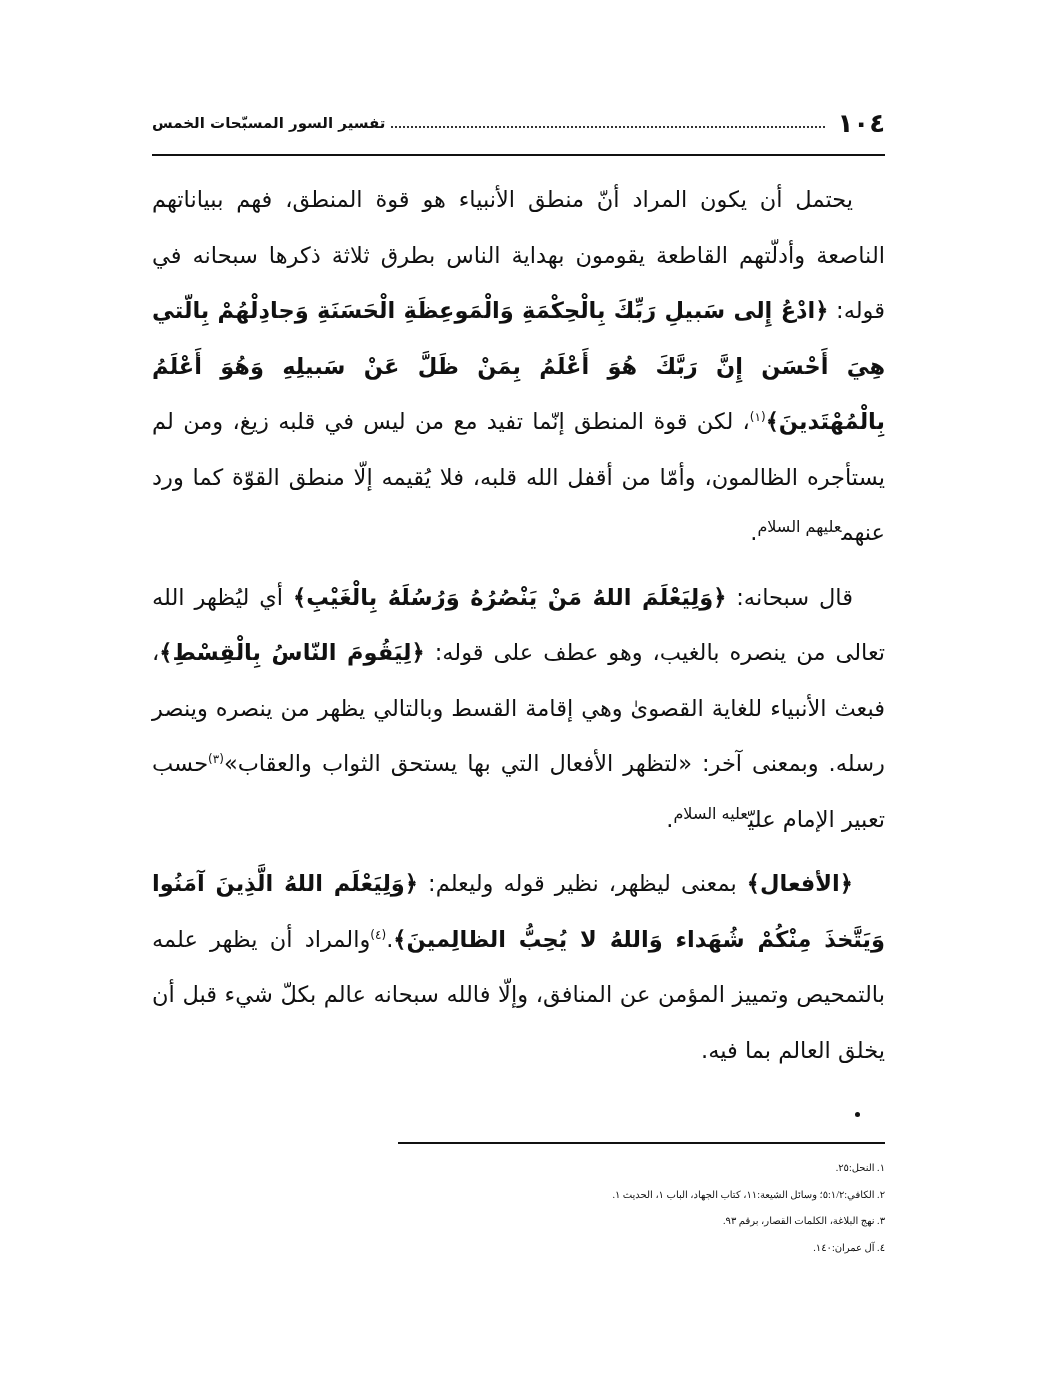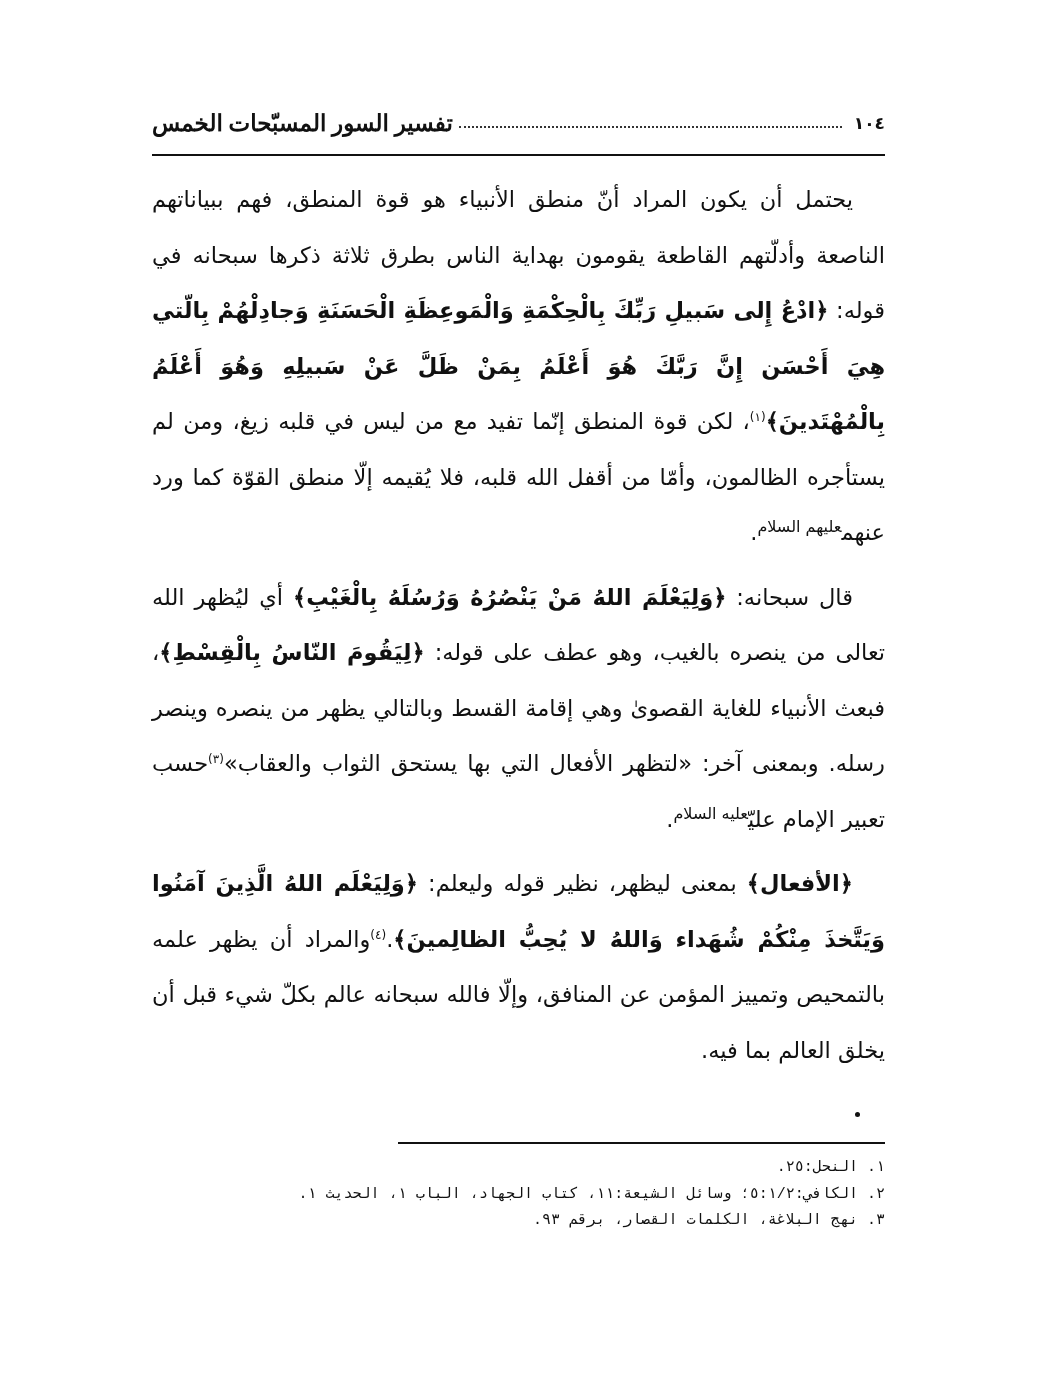--- a/index.html
+++ b/index.html
@@ -1,33 +1,33 @@
 <!DOCTYPE html>
 <html><head>
 <meta charset="utf-8">
 <style>
   html, body { margin:0; padding:0; background:#ffffff; }
   body { width:1037px; height:1395px; position:relative; overflow:hidden; color:#111; }
   .page { position:absolute; left:0; top:0; width:1037px; height:1395px; background:#fff; }
   .header { position:absolute; left:152px; top:108px; width:733px; height:30px; direction:rtl;
     display:flex; align-items:center; font-family:"DejaVu Sans", sans-serif; font-weight:bold; font-size:19px; }
-  .header .pnum { font-size:17px; margin-left:6px; }
+  .header .pnum { font-size:26px; margin-left:6px; }
   .header .dots { flex:1; border-bottom:2px dotted #333; height:0; margin:8px 6px 0 6px; }
-  .header .title { font-size:23px;font-family:Liberation Serif, serif; }
+  .header .title { font-size:15px; }
   .header-rule { position:absolute; left:152px; top:154px; width:733px; height:2px; background:#111; }
   .body { position:absolute; left:152px; top:172px; width:733px; direction:rtl; text-align:justify;
     font-family:"DejaVu Sans", sans-serif; font-size:22.5px; line-height:55.5px; }
   .body p { margin:0 0 9px 0; text-indent:32px; text-align-last:right; }
   .q { font-weight:bold; }
   sup { font-size:12px; line-height:0; }
   .hon { font-size:16px; vertical-align:super; line-height:0; }
   .stray-dot { position:absolute; left:855px; top:1112px; width:5px; height:5px; background:#111; border-radius:50%; }
   .fn-rule { position:absolute; left:398px; top:1142px; width:487px; height:2px; background:#111; }
   .footnotes { position:absolute; left:340px; top:1155px; width:545px; direction:rtl;
-    font-family:Liberation Mono, monospace; font-size:15px; line-height:26.5px; }
+    font-family:Liberation Serif, serif; font-size:10px; line-height:26.5px; }
   .footnotes div { white-space:nowrap; }
 </style>
 </head>
 <body>
 
 <div class="page">
   <div class="header">
     <span class="pnum">١٠٤</span>
     <span class="dots"></span>
     <span class="title">تفسير السور المسبّحات الخمس</span>
@@ -40,14 +40,15 @@
     <p><span class="q">﴿الأفعال﴾</span><span> بمعنى ليظهر، نظير قوله وليعلم: </span><span class="q">﴿وَلِيَعْلَم اللهُ الَّذِينَ آمَنُوا وَيَتَّخذَ مِنْكُمْ شُهَداء وَاللهُ لا يُحِبُّ الظالِمينَ﴾</span><span>.</span><sup>(٤)</sup><span>والمراد أن يظهر علمه بالتمحيص وتمييز المؤمن عن المنافق، وإلّا فالله سبحانه عالم بكلّ شيء قبل أن يخلق العالم بما فيه.</span></p>
   </div>
 
   <div class="stray-dot"></div>
   <div class="fn-rule"></div>
 
   <div class="footnotes">
     <div>١. النحل:٢٥.</div>
     <div>٢. الكافي:٥:١/٢؛ وسائل الشيعة:١١، كتاب الجهاد، الباب ١، الحديث ١.</div>
     <div>٣. نهج البلاغة، الكلمات القصار، برقم ٩٣.</div>
+    <div>٤. آل عمران:١٤٠.</div>
   </div>
 </div>
 
 </body></html>

